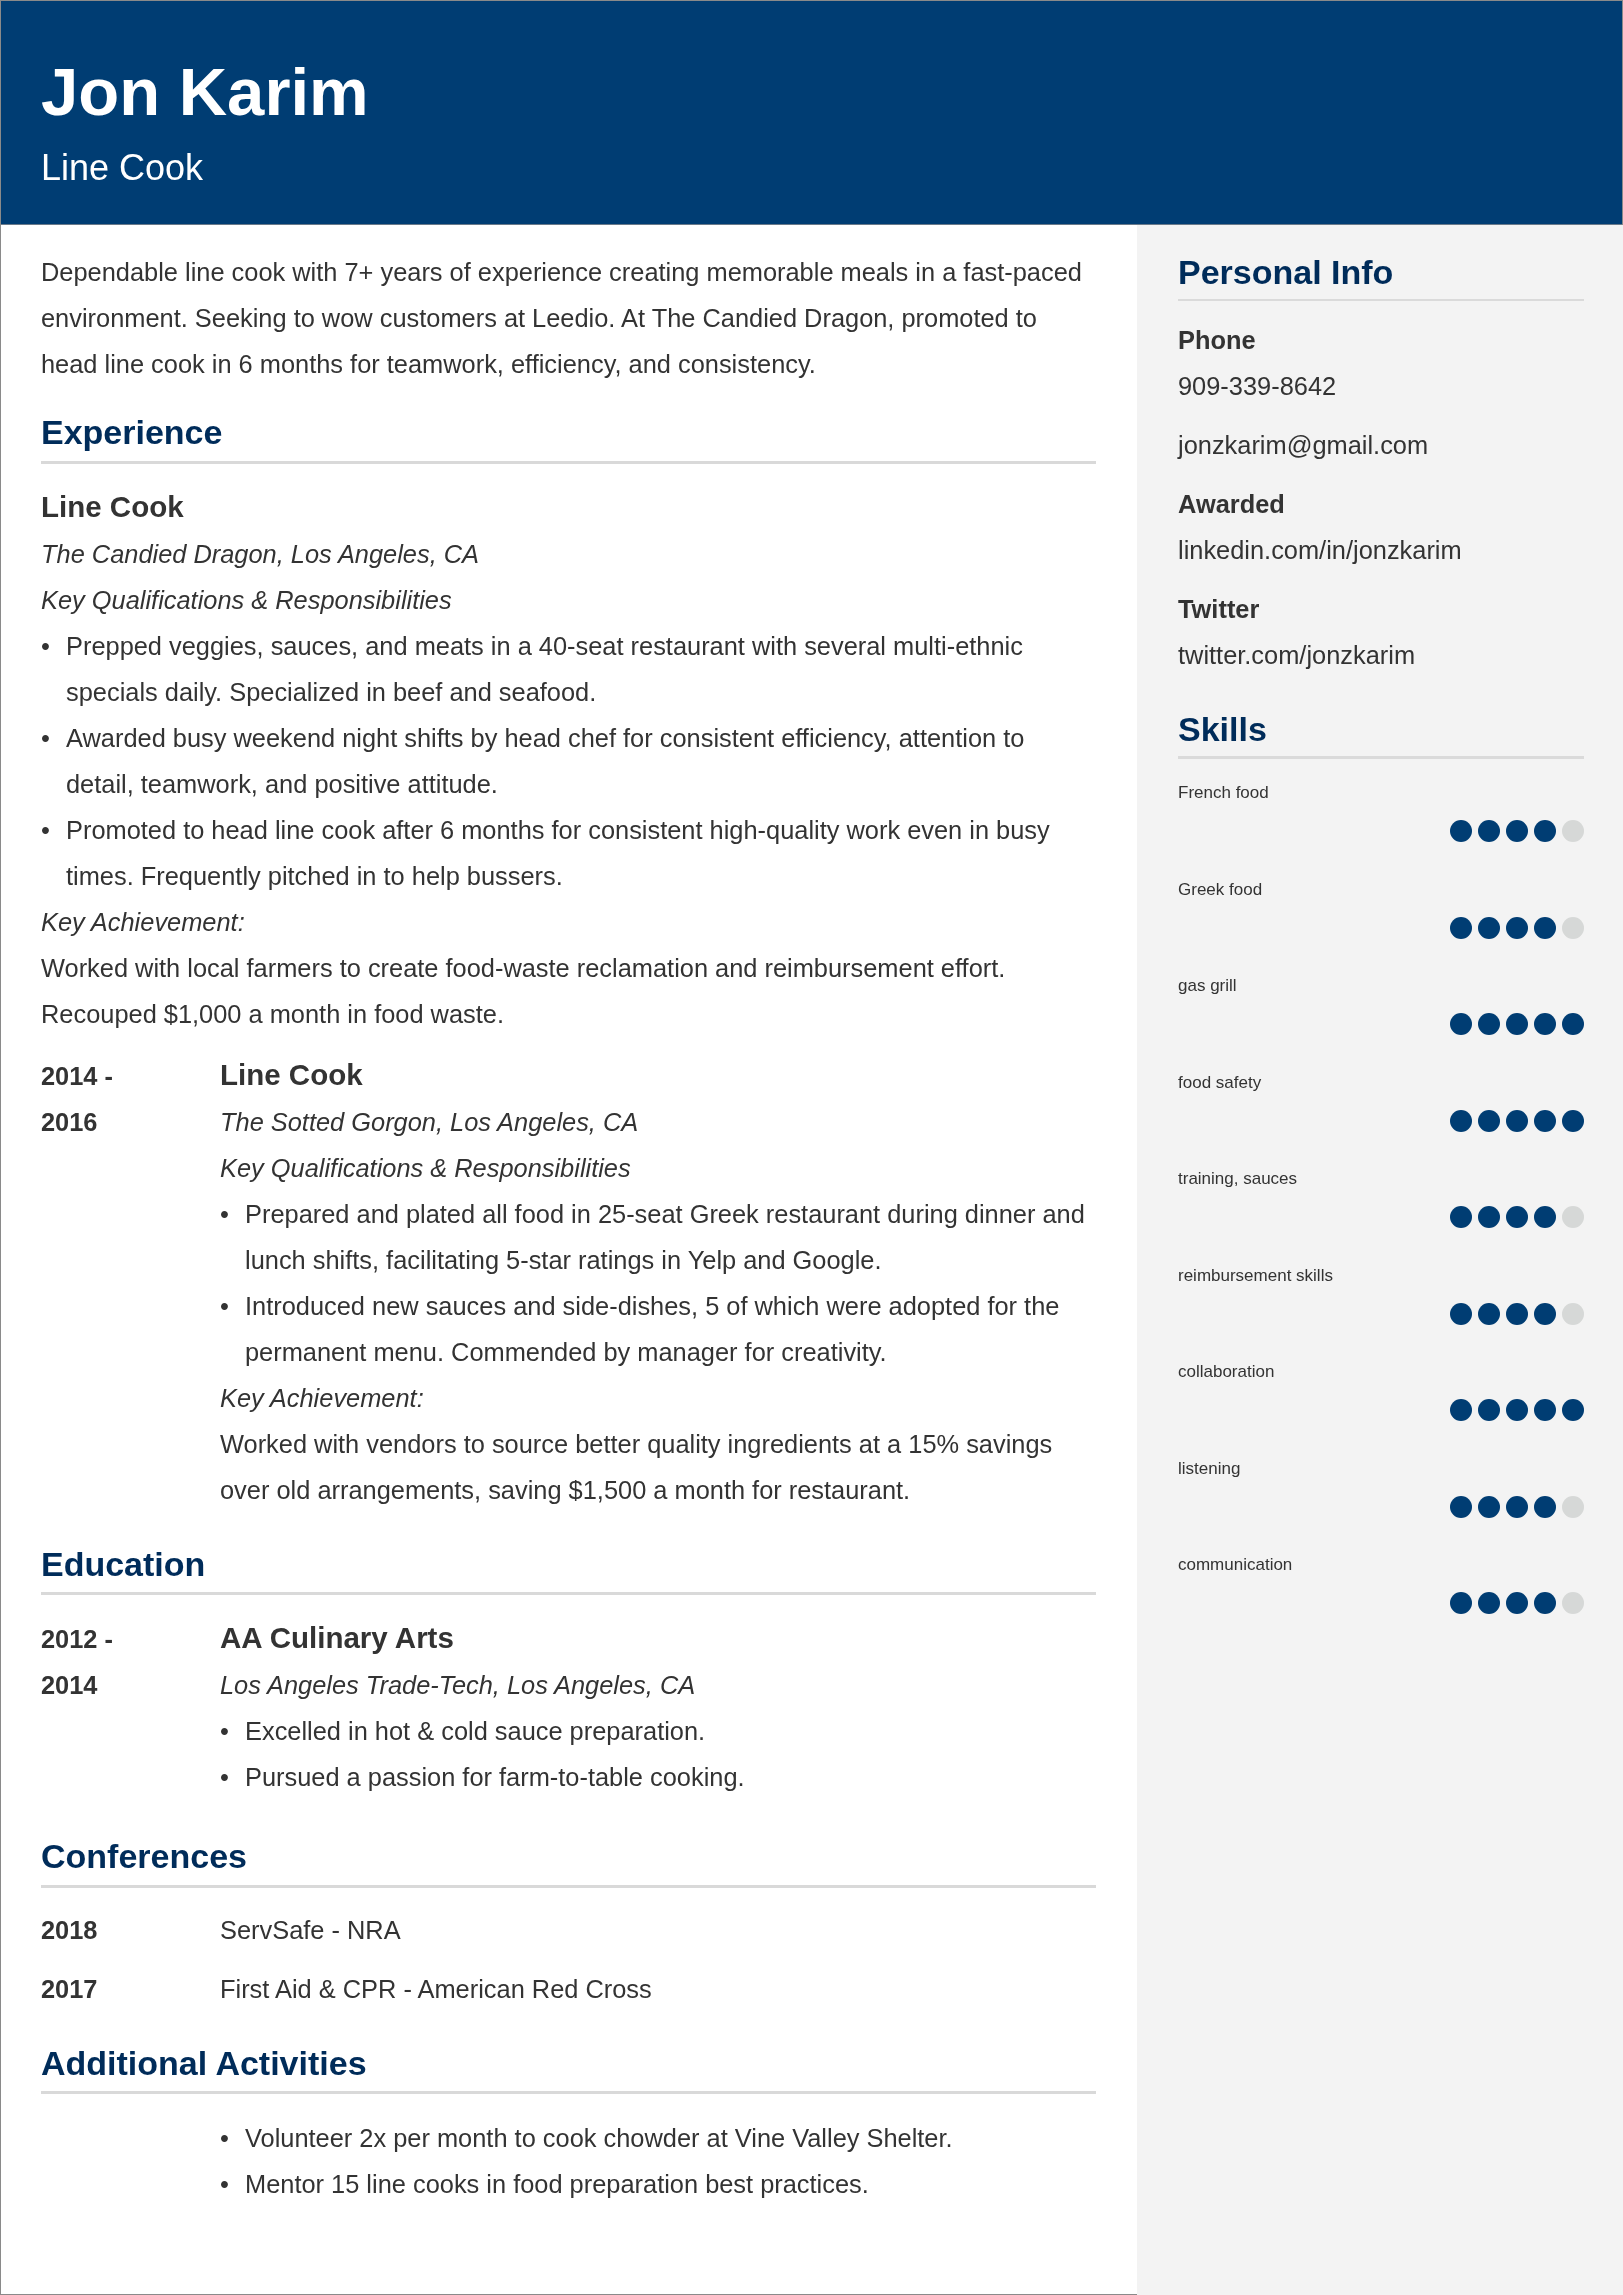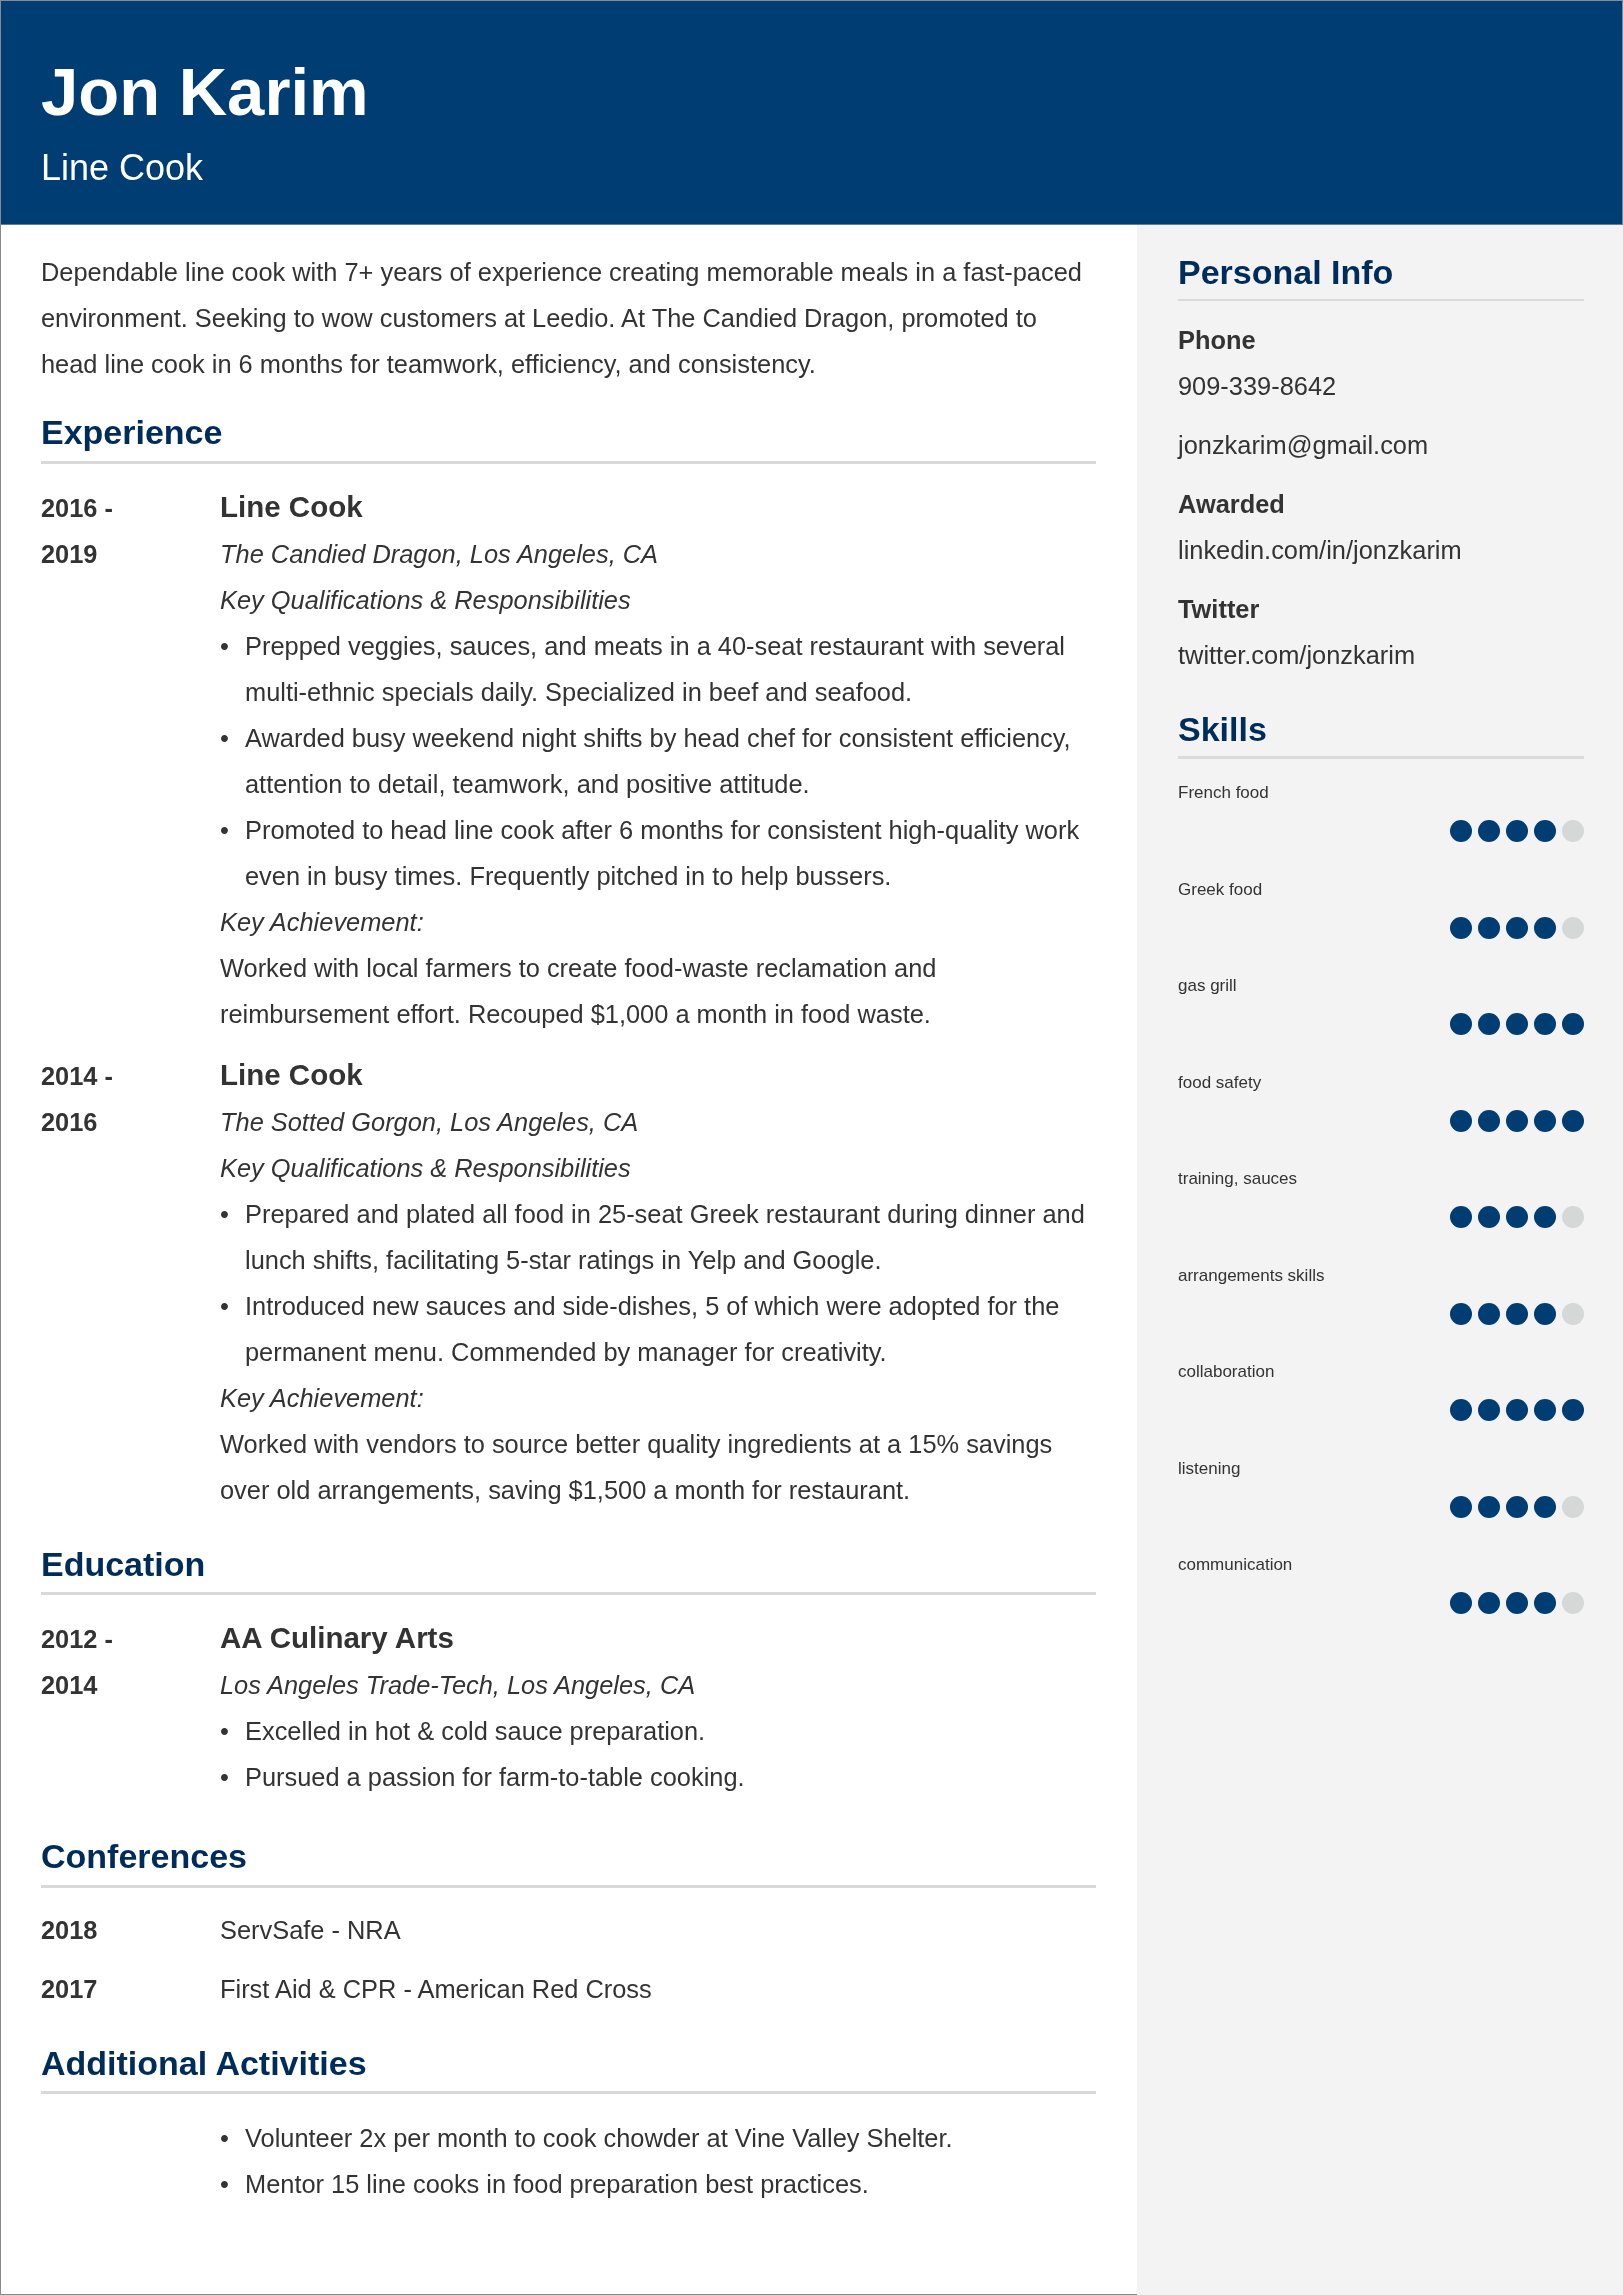--- a/index.html
+++ b/index.html
@@ -171,21 +171,21 @@
               <div class="skill-name">training, sauces</div>
               <div class="dots">
                 <span class="dot on"></span>
                 <span class="dot on"></span>
                 <span class="dot on"></span>
                 <span class="dot on"></span>
                 <span class="dot"></span>
               </div>
             </div>
             <div style="margin-bottom: 21px;">
-              <div class="skill-name">arrangements skills</div>
+              <div class="skill-name">reimbursement skills</div>
               <div class="dots">
                 <span class="dot on"></span>
                 <span class="dot on"></span>
                 <span class="dot on"></span>
                 <span class="dot on"></span>
                 <span class="dot"></span>
               </div>
             </div>
             <div style="margin-bottom: 21px;">
               <div class="skill-name">collaboration</div>
@@ -223,24 +223,20 @@
   </div>
 
   <div class="main">
     <div class="summary">Dependable line cook with 7+ years of experience creating memorable meals in a fast-paced environment. Seeking to wow customers at Leedio. At The Candied Dragon, promoted to head line cook in 6 months for teamwork, efficiency, and consistency.</div>
 
     <div style="margin-top:22.4px">
       <div class="section-title">Experience</div>
       <div class="section-rule"></div>
 
       <div class="entry" style="margin-top:21px">
-        <div class="entry-date">
-          <div>2016 -</div>
-          <div>2019</div>
-        </div>
         <div class="entry-body" style="margin-top:-2.4px">
           <div class="entry-title">Line Cook</div>
           <div class="italic">The Candied Dragon, Los Angeles, CA</div>
           <div class="italic">Key Qualifications &amp; Responsibilities</div>
           <ul class="bullets">
             <li>Prepped veggies, sauces, and meats in a 40-seat restaurant with several multi-ethnic specials daily. Specialized in beef and seafood.</li>
             <li>Awarded busy weekend night shifts by head chef for consistent efficiency, attention to detail, teamwork, and positive attitude.</li>
             <li>Promoted to head line cook after 6 months for consistent high-quality work even in busy times. Frequently pitched in to help bussers.</li>
           </ul>
           <div class="italic">Key Achievement:</div>

